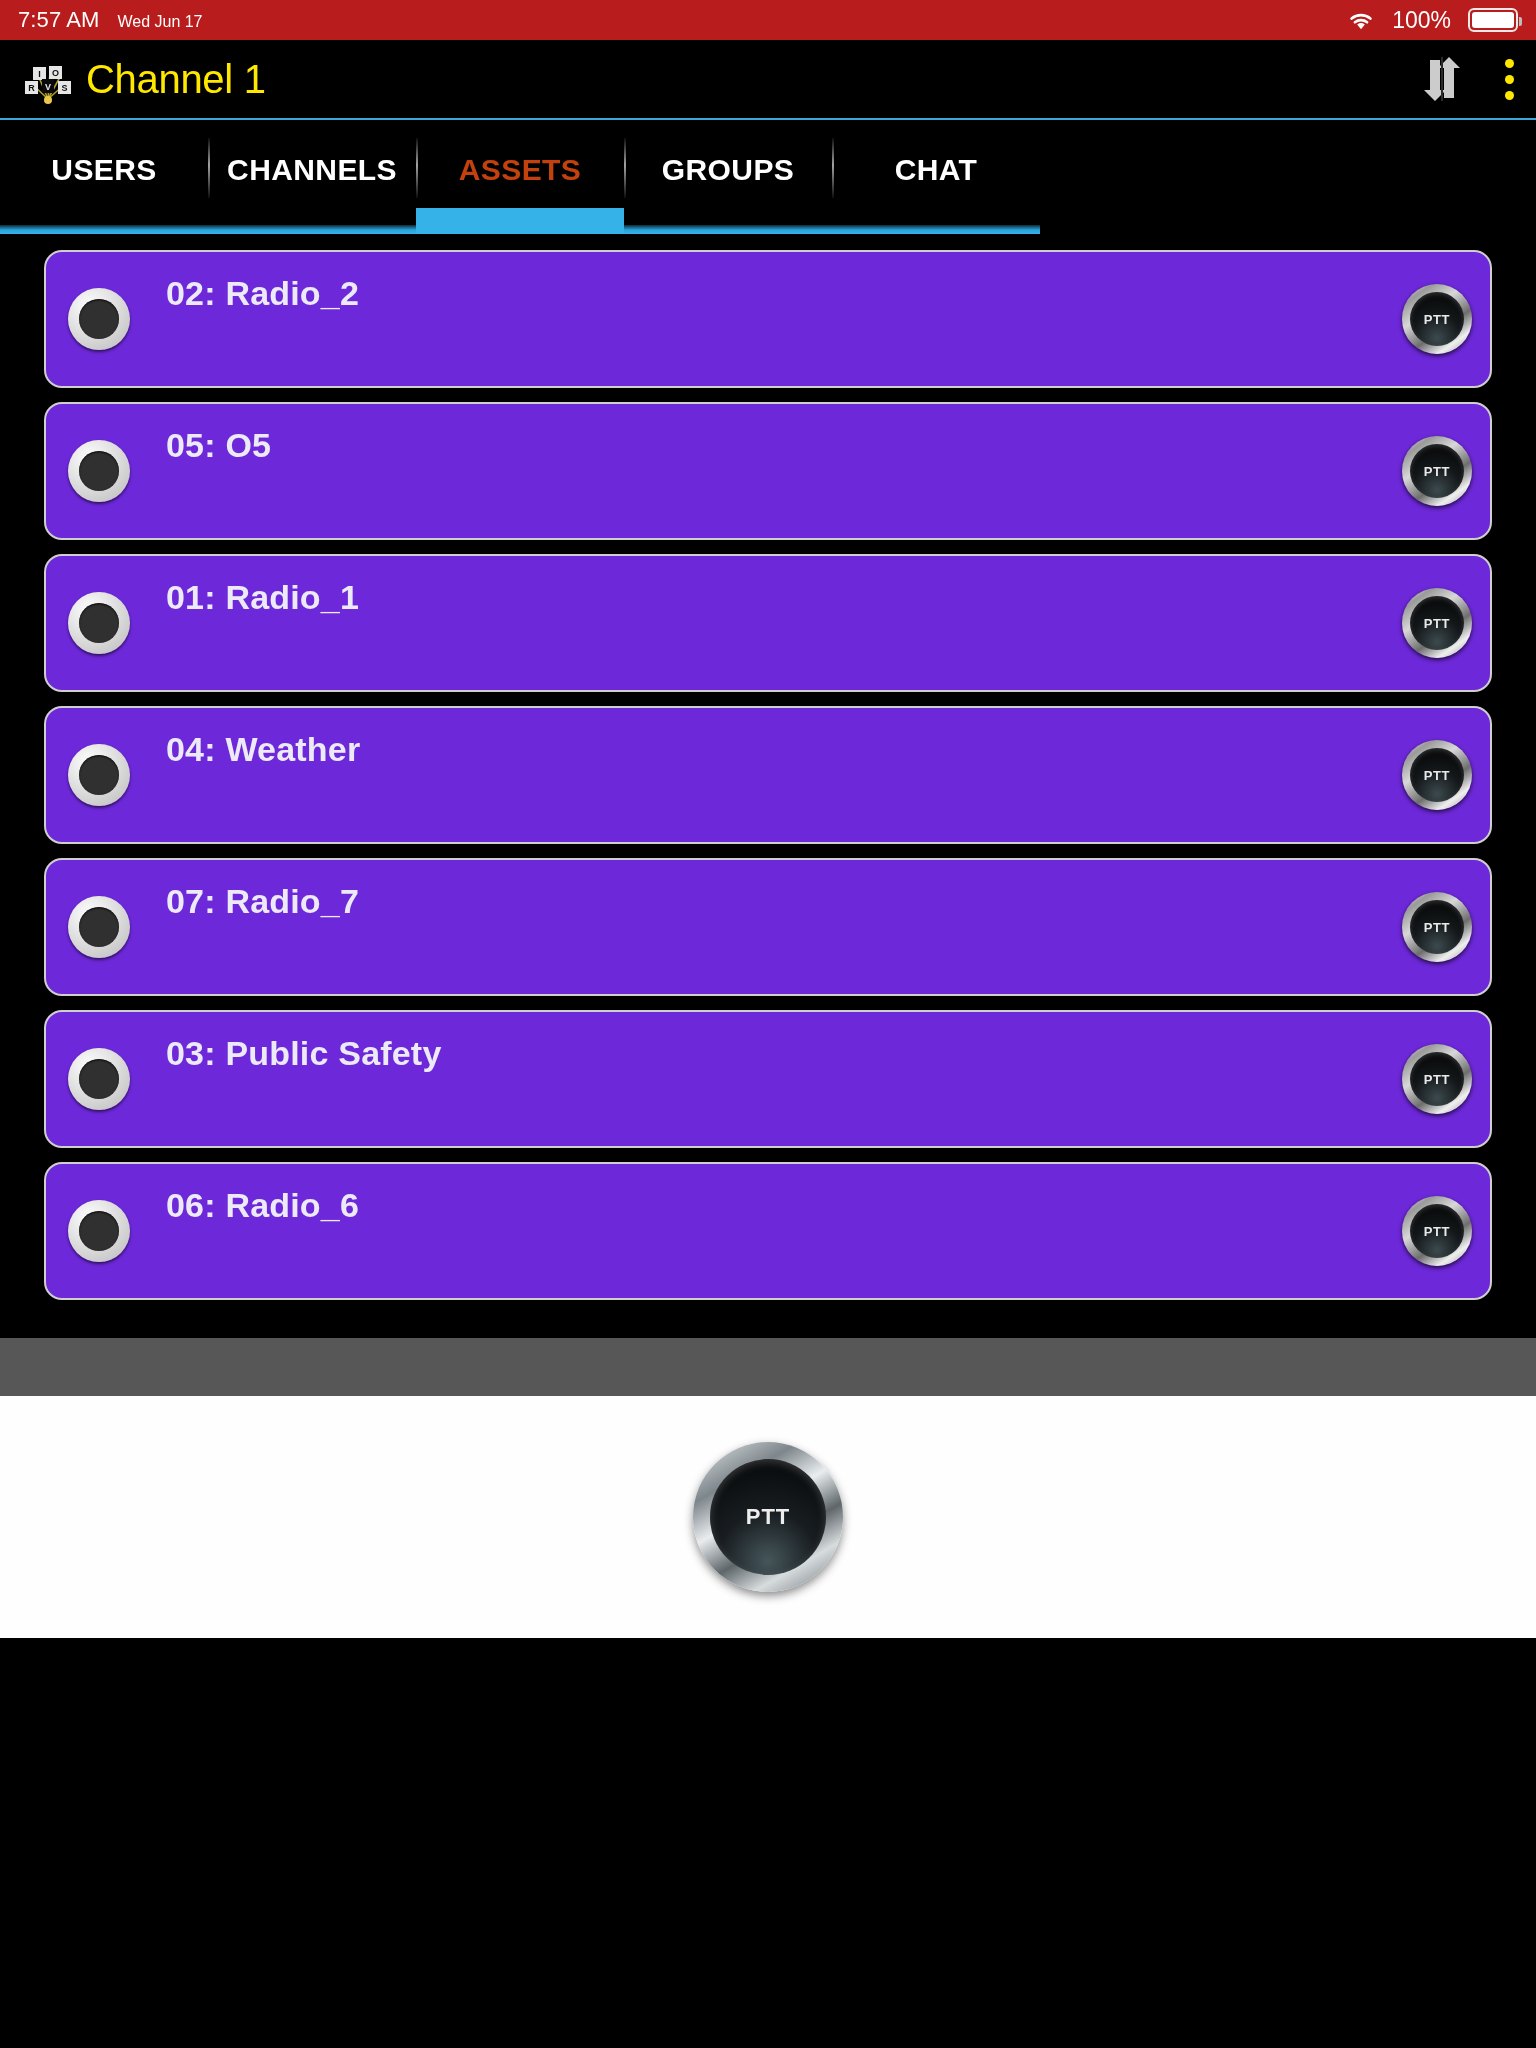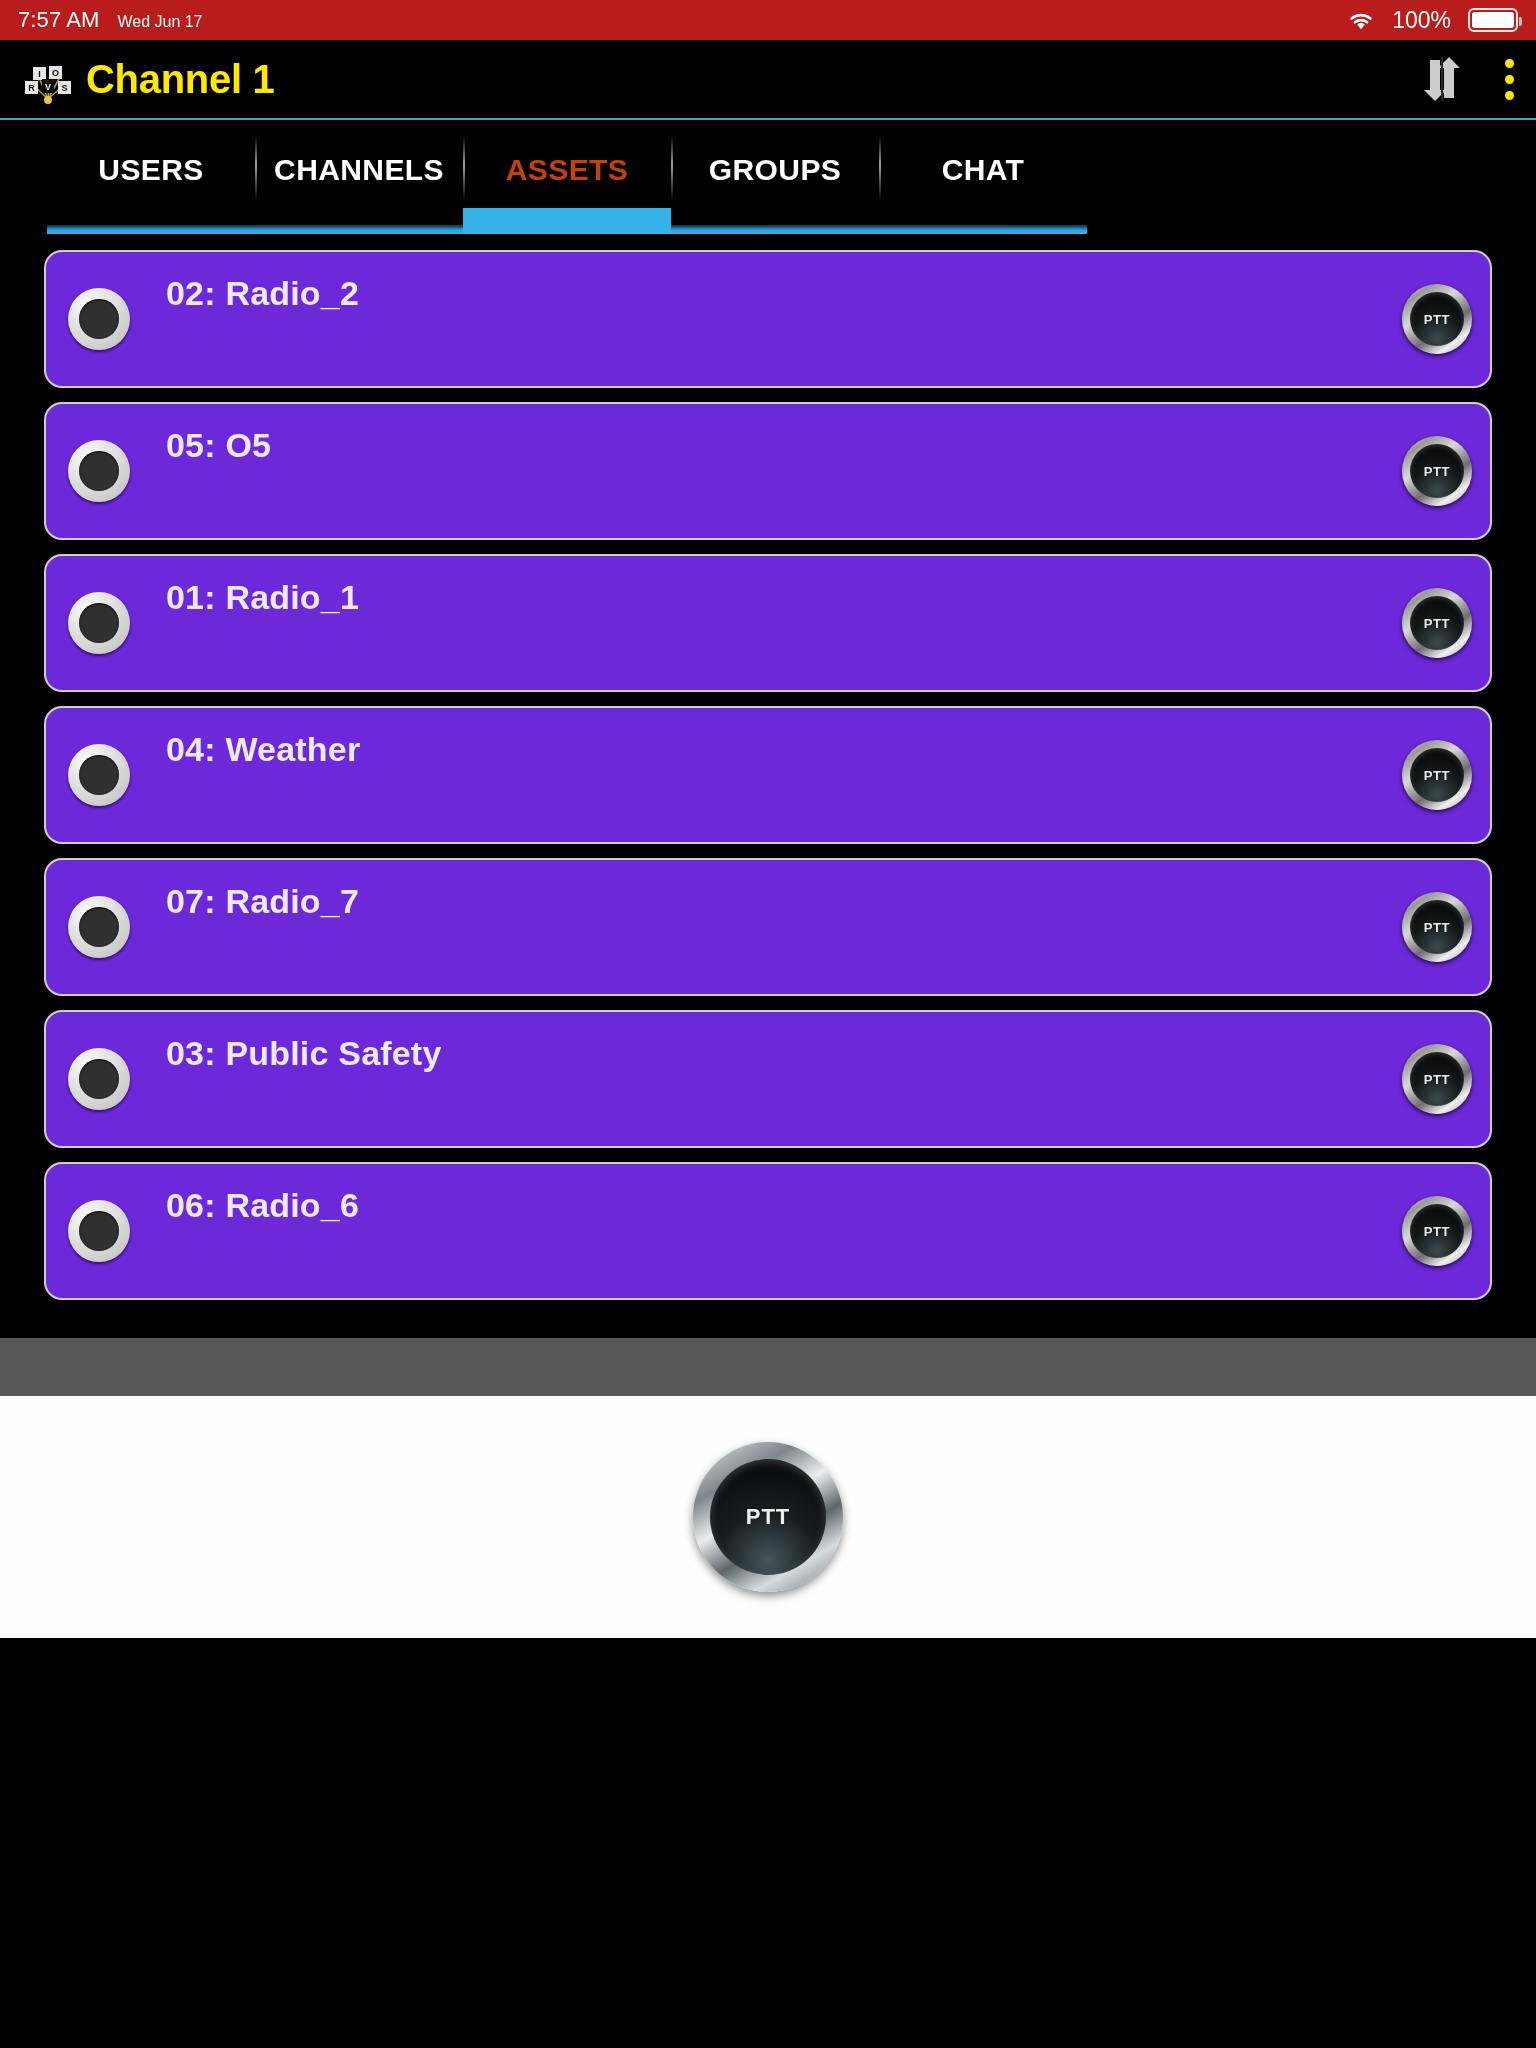--- a/index.html
+++ b/index.html
@@ -45,36 +45,35 @@
     display: flex;
     align-items: center;
     padding: 0 22px 0 20px;
     background: #000;
     border-bottom: 2px solid #3aa7d6;
   }
   .logo { width: 56px; height: 56px; flex: none; margin-right: 10px; }
   .channel-title {
     color: #ffe800;
     font-size: 40px;
-    font-weight: 700;
+    font-weight: 400;
     letter-spacing: -.3px;
   }
   .header-actions { margin-left: auto; display: flex; align-items: center; gap: 42px; }
   .swap-icon { width: 40px; height: 46px; }
   .kebab { width: 10px; display: flex; flex-direction: column; gap: 7px; align-items: center; padding: 4px; }
   .kebab i { width: 9px; height: 9px; border-radius: 50%; background: #ffe800; display: block; }
 
   
   .tabs {
     display: flex;
     height: 122px;
     background: #000;
     align-items: stretch;
     overflow: hidden;
-    padding-left: 47px;
   }
   .tab {
     flex: 0 0 208px;
     position: relative;
     display: flex;
     align-items: center;
     justify-content: center;
     color: #fff;
     font-size: 30px;
     font-weight: 700;

